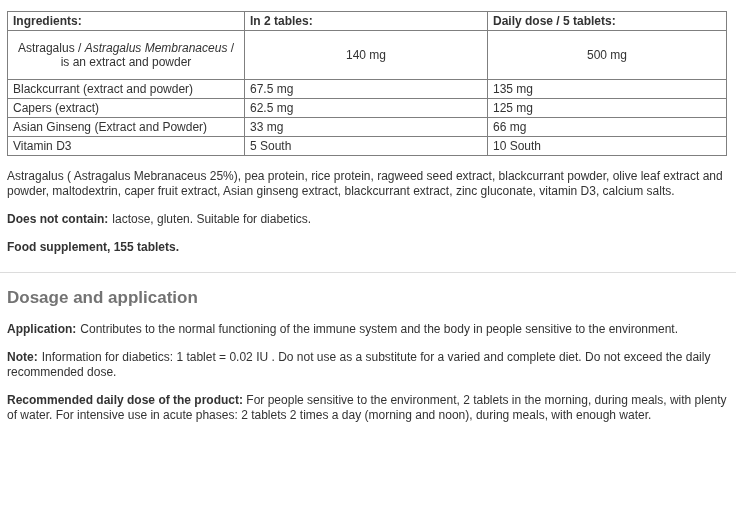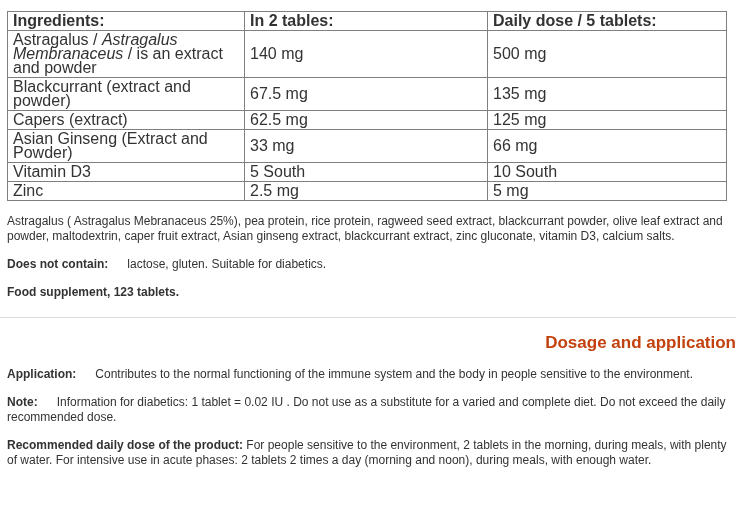--- a/index.html
+++ b/index.html
@@ -26,59 +26,58 @@
   }
   table.ingredients col.c1 { width: 237px; }
   table.ingredients col.c2 { width: 243px; }
   table.ingredients col.c3 { width: 239px; }
   table.ingredients th,
   table.ingredients td {
     border: 1px solid #7f7f7f;
     padding: 2px 5px;
     text-align: left;
     vertical-align: middle;
-    font-size: 16px;
+    font-size: 12px;
     line-height: 14px;
     font-weight: normal;
     overflow: hidden;
     margin-left: 36px;
   }
   table.ingredients th {
     font-weight: bold;
     height: 19px;
   }
   table.ingredients tr.r td { height: 19px; }
-  table.ingredients tr.r-tall td { height: 33px; }
+  table.ingredients tr.r-tall td { height: 49px; text-align: center; }
   table.ingredients i { font-style: italic; }
 
   
   .para {
     margin: 13px 6px 13px 0;
     padding-left: 7px;
     line-height: 15px;
   }
   .para .lead { font-weight: bold; }
-  .para .lead.gap { margin-right: 19px; }
+  .para .lead.gap { margin-right: 4px; }
   .bold-para { font-weight: bold; }
 
   hr.divider {
     border: none;
     border-top: 1px solid #dcdcdc;
     margin: 17px 0 0 0;
     height: 0;
   }
 
   h2.section-heading {
     font-size: 17px;
     font-weight: bold;
-    color: #c2410c;
+    color: #737373;
     margin: 14px 0 14px 0;
     padding-left: 7px;
     line-height: 21px;
-    text-align: right;
   }
 </style>
 </head>
 <body>
 
 <table class="ingredients">
   <colgroup>
       <col class="c1">
       <col class="c2">
       <col class="c3">
@@ -109,33 +108,28 @@
     <tr class="r">
       <td>Asian Ginseng (Extract and Powder)</td>
       <td>33 mg</td>
       <td>66 mg</td>
     </tr>
     <tr class="r">
       <td>Vitamin D3</td>
       <td>5 South</td>
       <td>10 South</td>
     </tr>
-    <tr class="r">
-      <td>Zinc</td>
-      <td>2.5 mg</td>
-      <td>5 mg</td>
-    </tr>
   </tbody>
 </table>
 
 <p class="para">Astragalus ( Astragalus Mebranaceus 25%), pea protein, rice protein, ragweed seed extract, blackcurrant powder, olive leaf extract and powder, maltodextrin, caper fruit extract, Asian ginseng extract, blackcurrant extract, zinc gluconate, vitamin D3, calcium salts.</p>
 
 <p class="para"><span class="lead gap">Does not contain:</span><span>lactose, gluten. Suitable for diabetics.</span></p>
 
-<p class="para bold-para">Food supplement, 123 tablets.</p>
+<p class="para bold-para">Food supplement, 155 tablets.</p>
 
 <hr class="divider">
 
 <h2 class="section-heading">Dosage and application</h2>
 
 <p class="para"><span class="lead gap">Application:</span><span>Contributes to the normal functioning of the immune system and the body in people sensitive to the environment.</span></p>
 
 <p class="para"><span class="lead gap">Note:</span><span>Information for diabetics: 1 tablet = 0.02 IU . Do not use as a substitute for a varied and complete diet. Do not exceed the daily recommended dose.</span></p>
 
 <p class="para"><span class="lead">Recommended daily dose of the product:</span><span> For people sensitive to the environment, 2 tablets in the morning, during meals, with plenty of water. For intensive use in acute phases: 2 tablets 2 times a day (morning and noon), during meals, with enough water.</span></p>

